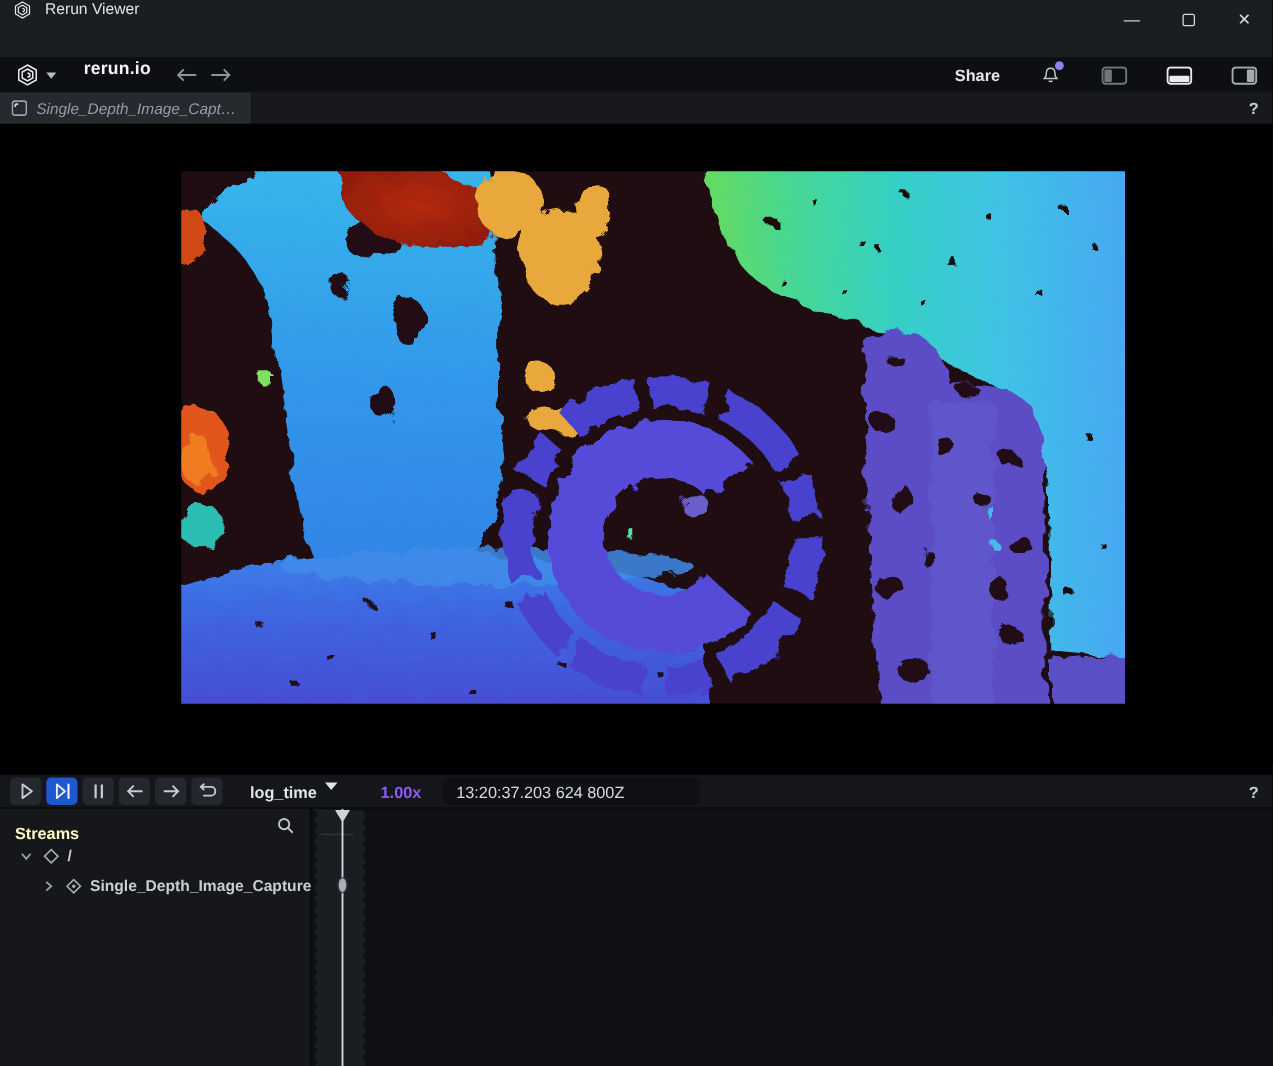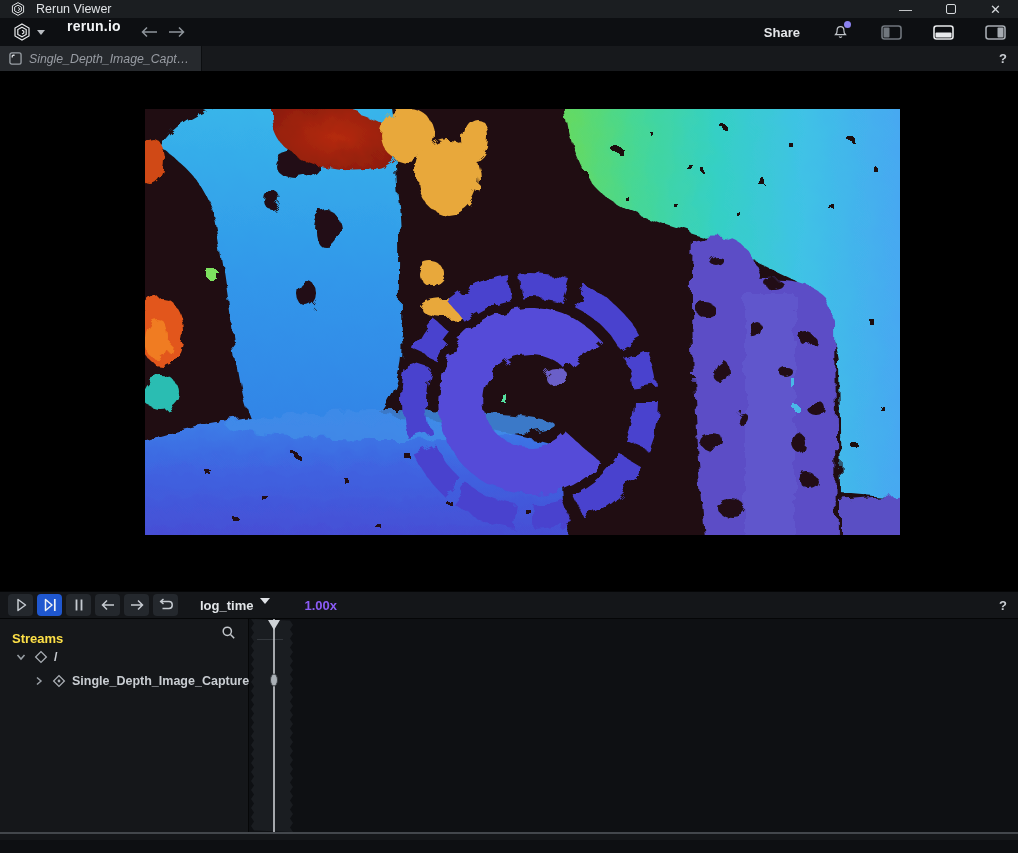--- a/index.html
+++ b/index.html
@@ -1,21 +1,21 @@
 <!DOCTYPE html>
 <html><head>
 <meta charset="utf-8">
 <style>
   * { margin:0; padding:0; box-sizing:border-box; }
   html,body { width:1018px; height:853px; background:#0d0f12; overflow:hidden;
               font-family:"Liberation Sans", sans-serif; }
   .window { width:1018px; height:853px; display:flex; flex-direction:column; background:#0d0f12; }
 
   
-  .titlebar { height:18px; background:#1b1e21; display:flex; align-items:center; flex:none; }
+  .titlebar { height:46px; background:#1b1e21; display:flex; align-items:flex-start; flex:none; }
   .titlebar .app-icon { margin-left:10px; display:flex; }
   .titlebar .title { margin-left:10px; font-size:12.5px; color:#dfe2e5; }
   .win-controls { margin-left:auto; display:flex; height:31px; }
   .win-btn { width:45px; height:31px; display:flex; align-items:center; justify-content:center;
              color:#d6d9dc; font-size:13px; cursor:default; }
   .max-box { width:10px; height:10px; border:1.3px solid #d6d9dc; border-radius:2px; }
 
   
   .menubar { height:28px; background:#0d0f12; display:flex; padding:0 12px; flex:none; }
   .app-menu { display:flex; align-items:center; gap:5px; }
@@ -51,21 +51,21 @@
   .dd-caret { width:0; height:0; border-left:5px solid transparent; border-right:5px solid transparent;
               border-top:6px solid #dfe2e6; }
   .speed { margin-left:30px; color:#8b5cf6; font-size:13px; font-weight:600; }
   .timefield { margin-left:14px; width:205px; height:22px; background:#0e1013; border-radius:4px;
                display:flex; align-items:center; padding-left:10px; color:#d8dbde; font-size:13px; }
 
   
   .bottom { height:213px; display:flex; flex:none; }
   .streams { width:249px; background:#15171a; border-right:1px solid #060708; flex:none; }
   .streams-header { height:26px; display:flex; align-items:center; padding:0 12px; }
-  .streams-title { font-size:13px; font-weight:bold; color:#fde047;margin-top:13px; }
+  .streams-title { font-size:13px; font-weight:bold; color:#fef9c3;margin-top:13px; }
   .streams-header .spacer { flex:1; }
   .tree-row { height:24px; display:flex; align-items:center; gap:6px; }
   .tree-row .lbl { font-size:12.5px; font-weight:600; color:#c9cdd2; white-space:nowrap; }
   .indent1 { padding-left:14px; }
   .indent2 { padding-left:32px; }
   .tracks { flex:1; background:#0e1013; position:relative; }
   .tracks svg { position:absolute; inset:0; }
 
   .bottomedge { height:8px; background:#15171a; border-top:2px solid #43474c; flex:none; }
 
@@ -328,20 +328,23 @@
     <div class="tbtn">
       <svg class="ic" width="24" height="24" viewBox="0 0 24 24">
         <path d="M9.5,6 L6.5,8.5 L9.5,11 M6.5,8.5 H15 A3.2,3.2 0 0 1 18.2,11.7 V12.3 A3.2,3.2 0 0 1 15,15.5 H8.5" fill="none" stroke="#c6cbd1" stroke-width="1.5" stroke-linejoin="round"></path>
       </svg>
     </div>
     <div class="timeline-dd">
       <span>log_time</span>
       <span class="dd-caret"></span>
     </div>
     <span class="speed">1.00x</span>
+    <div class="timefield">
+      <span>13:20:37.203 624 800Z</span>
+    </div>
     <span class="help-q">?</span>
   </div>
 
   <div class="bottom">
     <div class="streams">
       <div class="streams-header">
         <span class="streams-title">Streams</span>
         <span class="spacer"></span>
         <span>
           <svg class="ic" width="15" height="15" viewBox="0 0 15 15">

